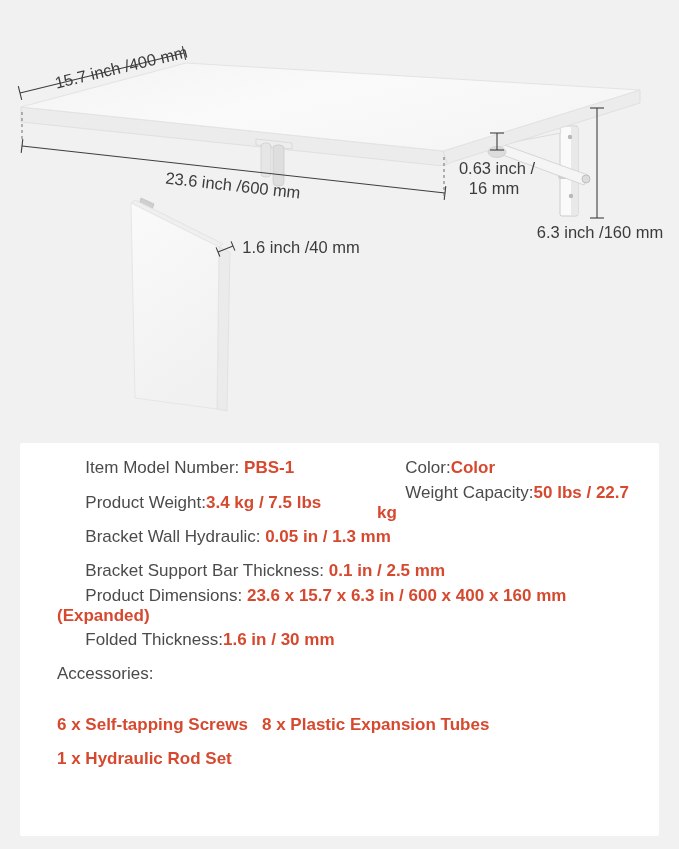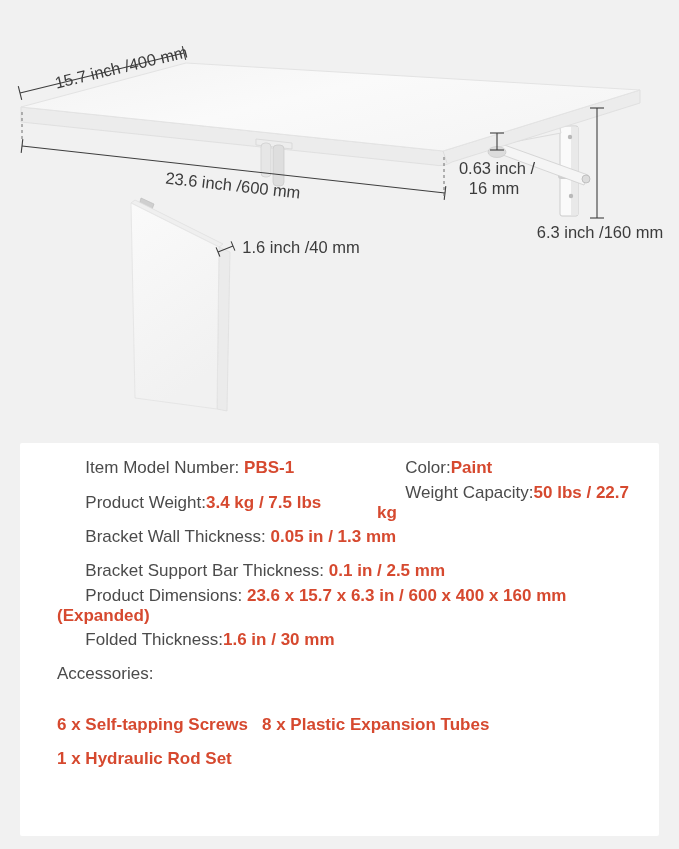--- a/index.html
+++ b/index.html
@@ -107,37 +107,37 @@
   <text class="dim-text" x="301" y="247" text-anchor="middle" dominant-baseline="central">1.6 inch /40 mm</text>
 </svg>
 
 <div class="spec-panel">
 
   <div class="spec-row">
     <div class="spec-cell c1">
       <span class="spec-label">Item Model Number: </span><span class="spec-value">PBS-1</span>
     </div>
     <div class="spec-cell">
-      <span class="spec-label">Color:</span><span class="spec-value">Paint</span>
+      <span class="spec-label">Color:</span><span class="spec-value">Color</span>
     </div>
   </div>
 
 
   <div class="spec-row">
     <div class="spec-cell c1">
       <span class="spec-label">Product Weight:</span><span class="spec-value">3.4 kg / 7.5 lbs</span>
     </div>
     <div class="spec-cell">
       <span class="spec-label">Weight Capacity:</span><span class="spec-value">50 lbs / 22.7 kg</span>
     </div>
   </div>
 
   <div class="spec-row">
     <div class="spec-cell">
-      <span class="spec-label">Bracket Wall Thickness: </span><span class="spec-value">0.05 in / 1.3 mm</span>
+      <span class="spec-label">Bracket Wall Hydraulic: </span><span class="spec-value">0.05 in / 1.3 mm</span>
     </div>
   </div>
 
 
   <div class="spec-row">
     <div class="spec-cell">
       <span class="spec-label">Bracket Support Bar Thickness: </span><span class="spec-value">0.1 in / 2.5 mm</span>
     </div>
   </div>
 

